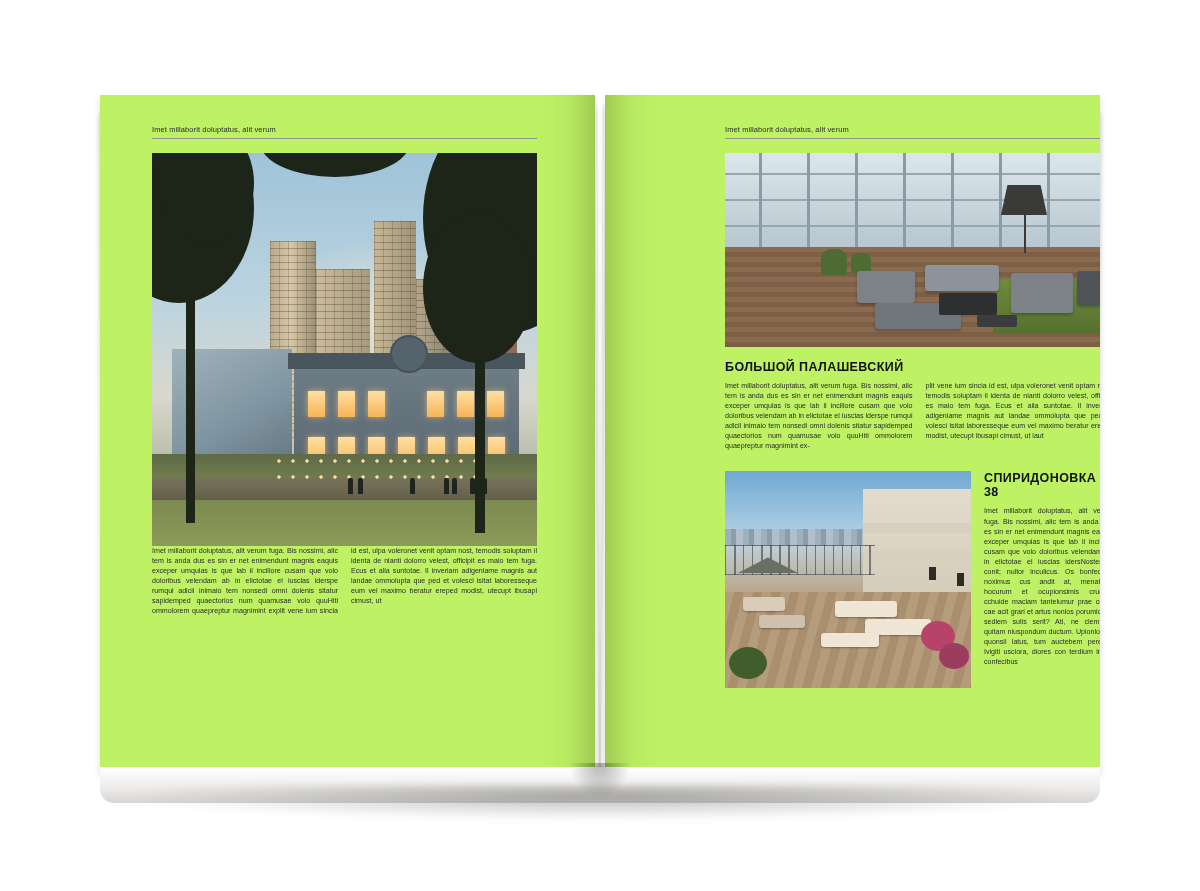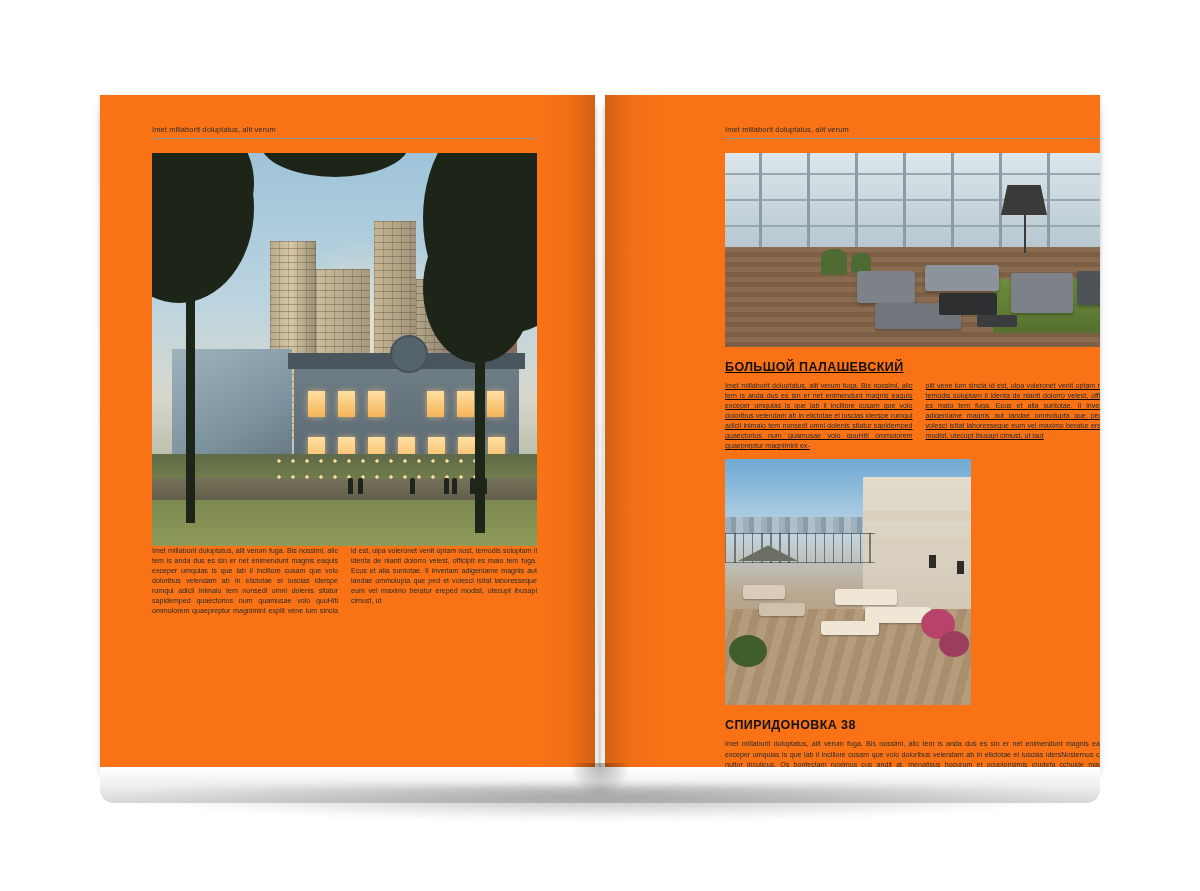--- a/index.html
+++ b/index.html
@@ -40,21 +40,21 @@
   .stack.left-a { left: 2px;  top: 14px; width: 494px; height: 660px; transform: rotate(-0.45deg); }
   .stack.left-b { left: 6px;  top: 10px; width: 492px; height: 662px; transform: rotate(-0.25deg); }
   .stack.right-a { left: 504px; top: 14px; width: 494px; height: 660px; transform: rotate(0.45deg); }
   .stack.right-b { left: 502px; top: 10px; width: 492px; height: 662px; transform: rotate(0.25deg); }
 
   .page {
     position: absolute;
     top: 0;
     width: 495px;
     height: 680px;
-    background: #f97316;
+    background: #bef264;
     overflow: hidden;
   }
   .page.left  { left: 0px;   box-shadow: -1px 2px 6px rgba(0,0,0,0.10); }
   .page.right { left: 505px; box-shadow: 1px 2px 6px rgba(0,0,0,0.10); }
 
   
   .page.left::after {
     content: "";
     position: absolute;
     right: 0; top: 0; bottom: 0; width: 58px;
@@ -137,27 +137,26 @@
     text-align: justify;
     hyphens: auto;
   }
 
   .cols-2 {
     column-count: 2;
     column-gap: 13px;
   }
 
   
-  .block { position: relative; text-decoration: underline; }
+  .block { position: relative; }
 
   .lower-right {
     display: flex;
     gap: 13px;
-    margin-top: 8px;
-    flex-direction: column;
+    margin-top: 20px;
   }
   .lower-right .photo { flex: 0 0 246px; height: 217px; }
   .lower-right .textcol { flex: 1 1 auto; }
   .lower-right .headline { margin-top: 0; }
 
   
   
   .ph-city { width: 385px; height: 393px; background: linear-gradient(to bottom, #9ec3d8 0%, #bcd4e0 38%, #d8d8cd 62%, #8e9a7a 100%); }
   .ph-city .sky-glow { position:absolute; left:30%; top:22%; width:55%; height:40%; background: radial-gradient(ellipse at 50% 50%, rgba(255,236,200,0.55), rgba(255,236,200,0) 70%); }
   .ph-city .tower { position:absolute; background: linear-gradient(to right, #b9a98c 0%, #d6c7a6 45%, #9c8f74 100%); }

